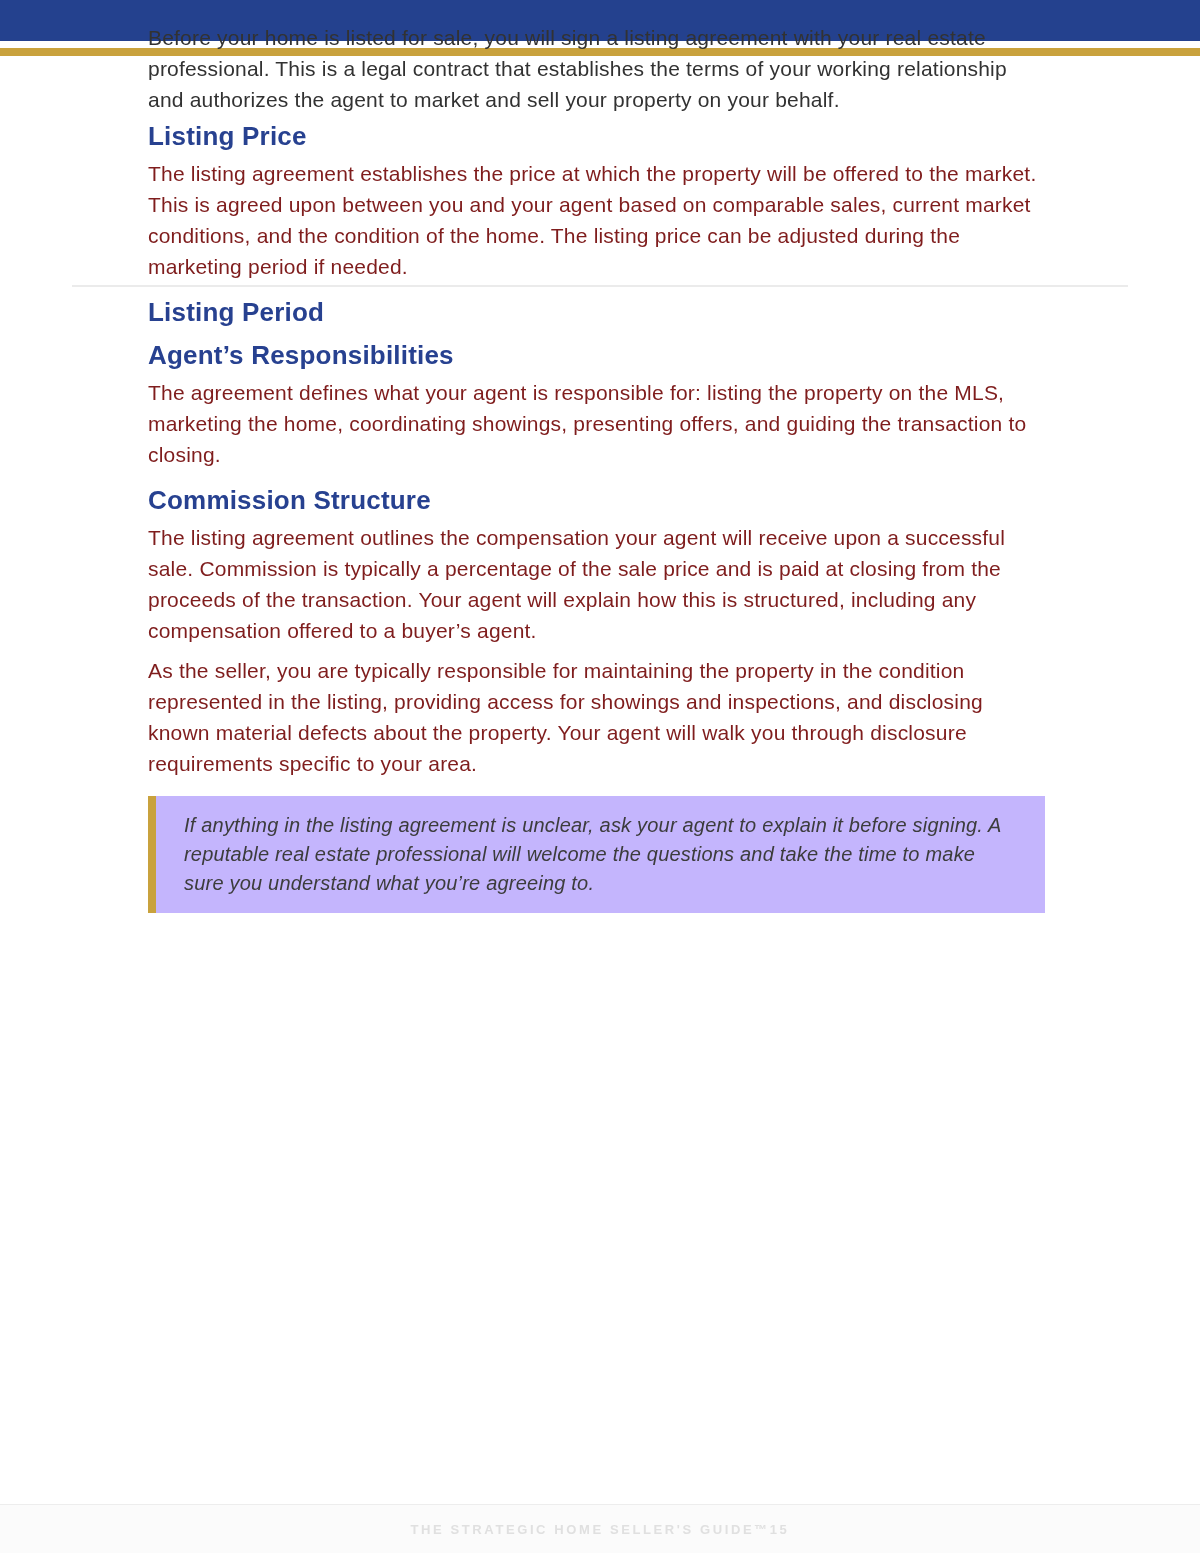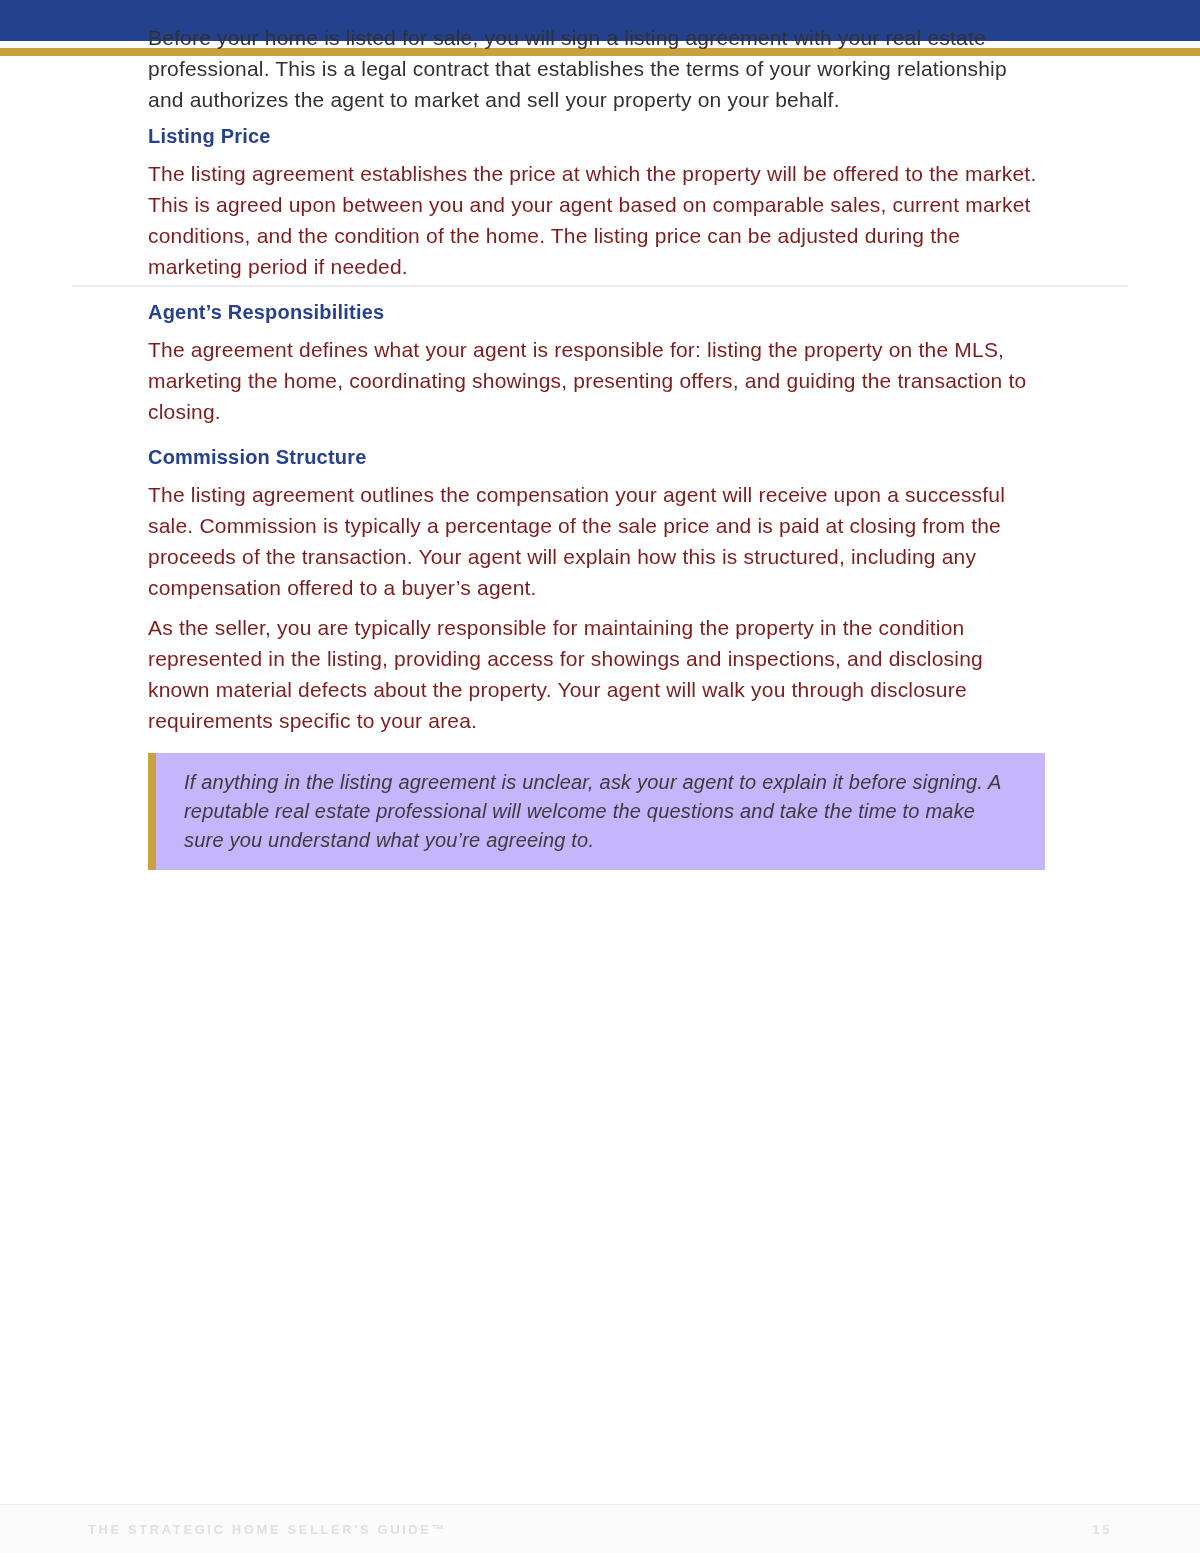--- a/index.html
+++ b/index.html
@@ -56,21 +56,21 @@
   .intro {
     margin-top: 22px;
     font-size: 21px;
     line-height: 31px;
     color: #323232;
     letter-spacing: 0.2px;
   }
 
   h2.section-heading {
     margin-top: 17px;
-    font-size: 20px;
+    font-size: 26px;
     line-height: 26px;
     font-weight: 700;
     color: #274190;
     letter-spacing: 0.2px;
   }
   h2.tight { margin-top: 8px; }
 
   p.section-body {
     margin-top: 9px;
     font-size: 21px;
@@ -95,21 +95,21 @@
   }
 
   .footer {
     position: absolute;
     bottom: 0; left: 0;
     width: 100%; height: 49px;
     background: #fbfbfb;
     border-top: 1px solid #ededed;
     display: flex;
     align-items: center;
-    justify-content: space-between;
+    justify-content: center;
     padding: 0 88px;
     margin-top: 44px;
   }
   .footer .footer-text {
     font-size: 13px;
     font-weight: 600;
     letter-spacing: 2.6px;
     color: #e0e0e0;
   }
 </style>
@@ -124,20 +124,21 @@
 <div class="content">
 
   <p class="intro">Before your home is listed for sale, you will sign a listing agreement with your real estate professional. This is a legal contract that establishes the terms of your working relationship and authorizes the agent to market and sell your property on your behalf.</p>
 
   <section>
     <h2 class="section-heading tight">Listing Price</h2>
     <p class="section-body">The listing agreement establishes the price at which the property will be offered to the market. This is agreed upon between you and your agent based on comparable sales, current market conditions, and the condition of the home. The listing price can be adjusted during the marketing period if needed.</p>
   </section>
 
   <section>
+    <h2 class="section-heading">Listing Period</h2>
   </section>
 
   <section>
     <h2 class="section-heading">Agent’s Responsibilities</h2>
     <p class="section-body">The agreement defines what your agent is responsible for: listing the property on the MLS, marketing the home, coordinating showings, presenting offers, and guiding the transaction to closing.</p>
   </section>
 
   <section>
     <h2 class="section-heading">Commission Structure</h2>
     <p class="section-body">The listing agreement outlines the compensation your agent will receive upon a successful sale. Commission is typically a percentage of the sale price and is paid at closing from the proceeds of the transaction. Your agent will explain how this is structured, including any compensation offered to a buyer’s agent.</p>

